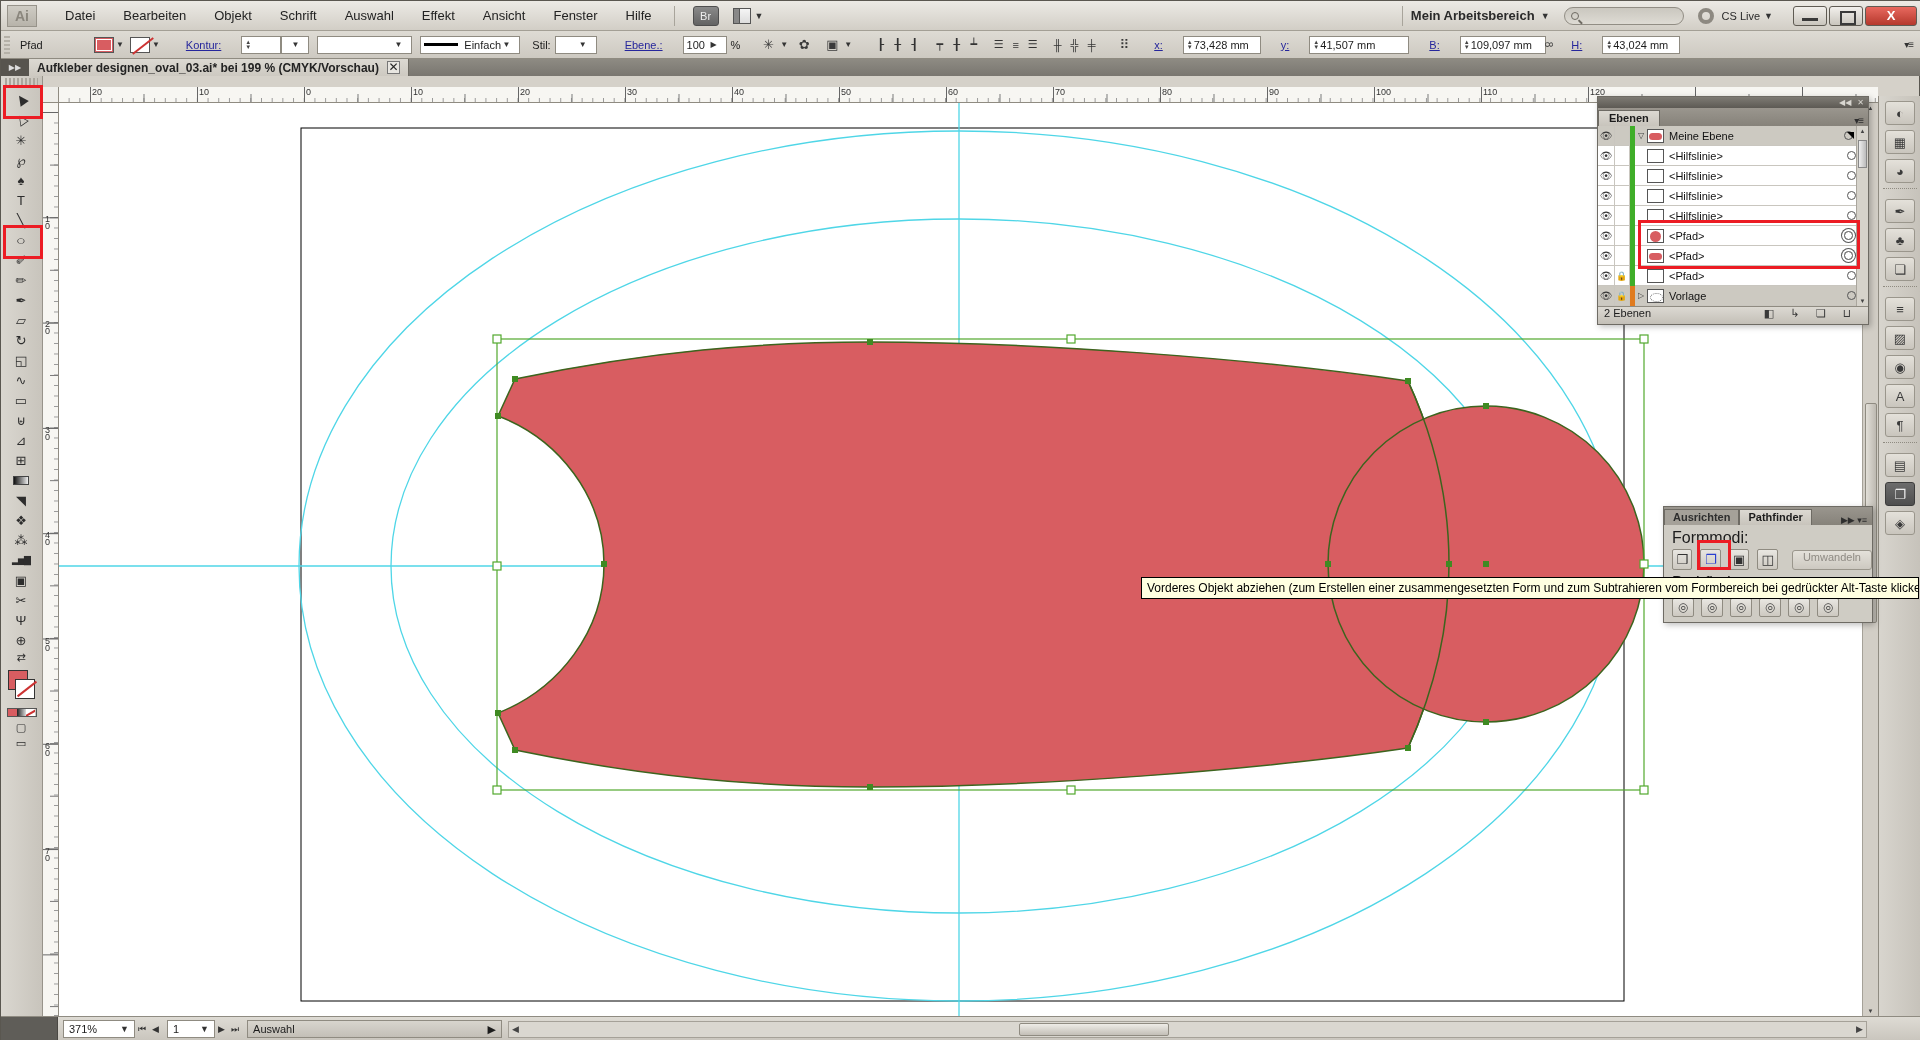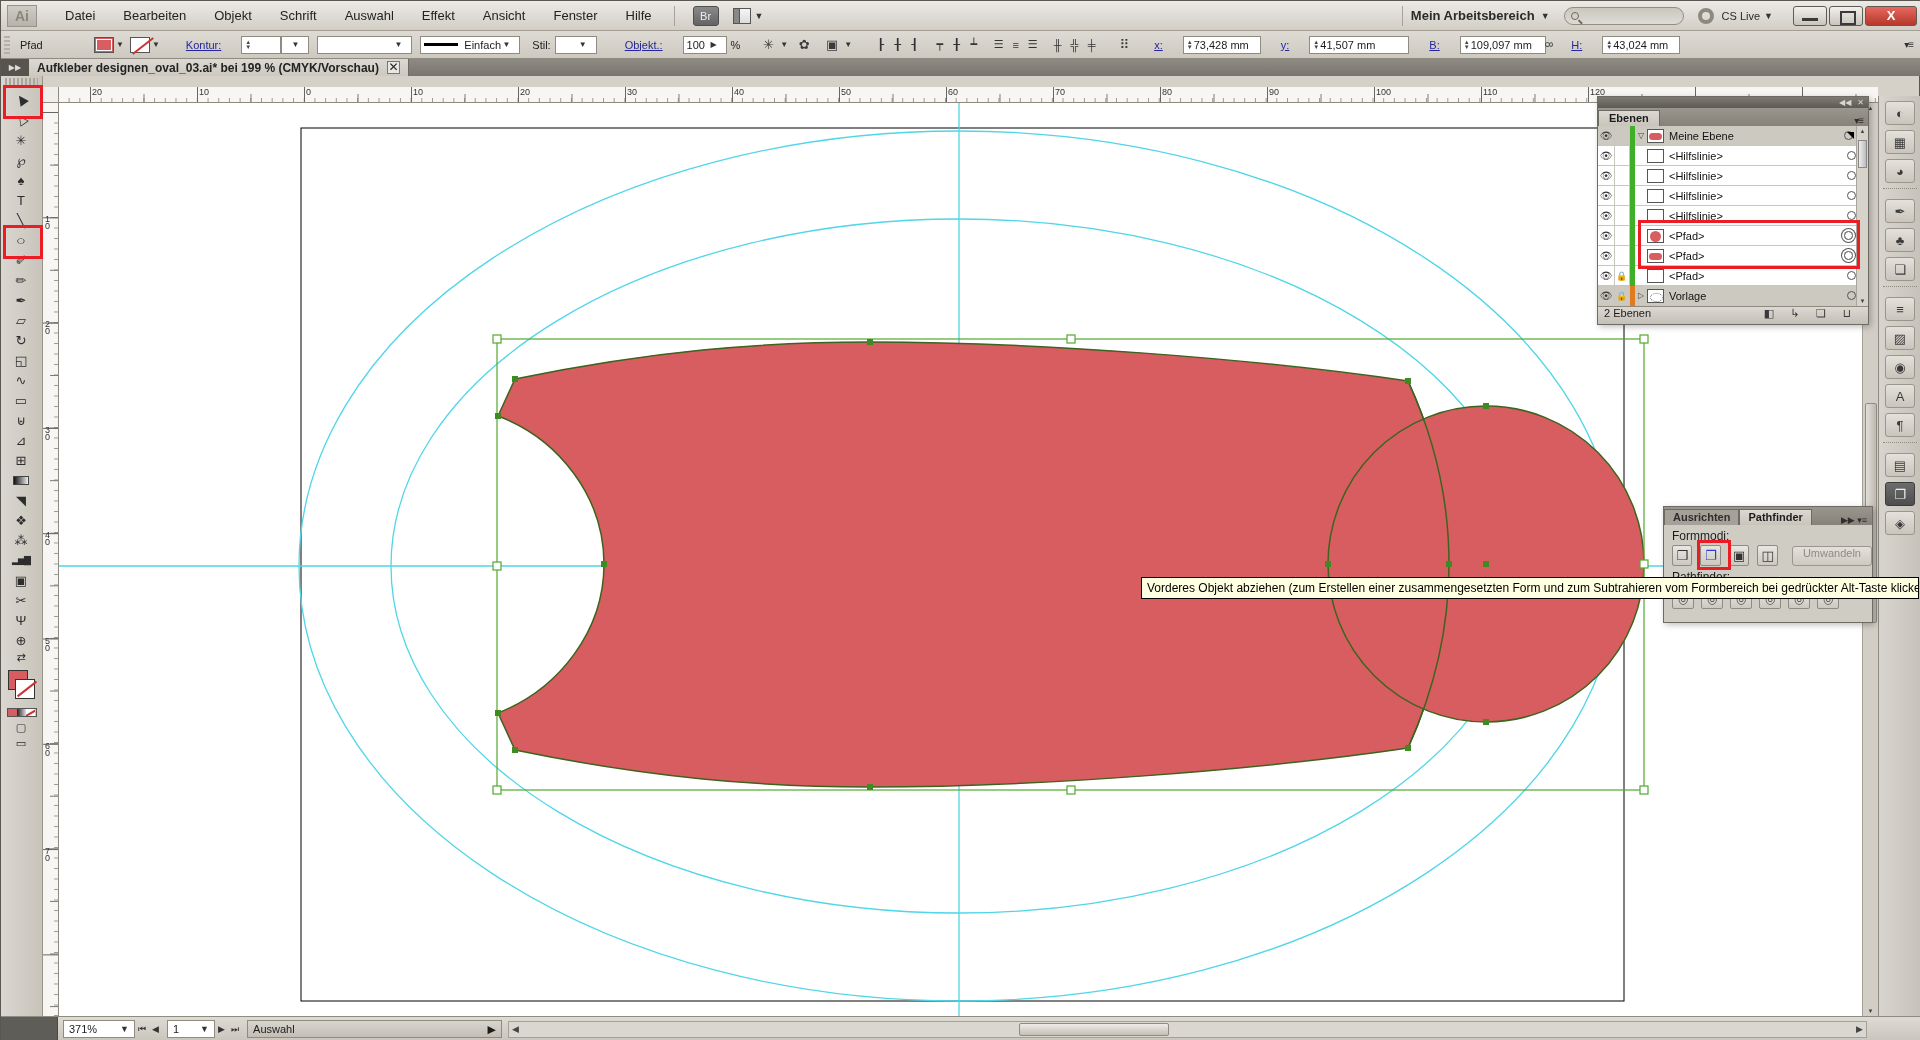--- a/index.html
+++ b/index.html
@@ -133,21 +133,21 @@
   .dock-ico.pressed{background:linear-gradient(#6c6c6c,#4e4e4e);color:#eee;border-color:#3c3c3c;}
   .dock-sep{height:6px;margin:5px 4px 0;border-top:1px dotted #8f8b81;}
 
   
   #pf{left:1662px;top:505px;width:210px;height:117px;background:#cfccc4;border:1px solid #6e6b64;box-shadow:2px 2px 6px rgba(0,0,0,.25);}
   #pf-tabs{height:18px;background:linear-gradient(#9a968e,#86827a);display:flex;align-items:flex-end;}
   .pf-tab{height:16px;padding:0 8px;font-size:11px;font-weight:bold;line-height:15px;border:1px solid #6e6b64;border-bottom:none;}
   .pf-tab.off{background:#a5a199;color:#2e2e2e;margin-top:37px;}
   .pf-tab.on{background:linear-gradient(#dcd9d2,#c8c4bc);}
   #pf-ctl{margin-left:auto;font-size:9px;color:#2e2e2e;padding-right:5px;}
-  .pf-label{font-size:12px;color:#1c1c1c;margin:4px 0 2px 8px;}
+  .pf-label{font-size:16px;color:#1c1c1c;margin:4px 0 2px 8px;}
   #pf-modes{display:flex;align-items:center;gap:8px;margin-left:8px;}
   .pf-btn{width:24px;height:21px;background:linear-gradient(#e8e6e1,#cdc9c1);border:1px solid #8f8b81;border-radius:2px;font-size:13px;color:#333;display:flex;align-items:center;justify-content:center;}
   .pf-btn.hl{color:#2a3fd0;}
   #umwandeln{margin-left:6px;height:20px;padding:0 10px;font-size:11px;color:#8f8b84;background:linear-gradient(#e4e1da,#cdc9c1);border:1px solid #9a968c;border-radius:3px;}
   #pf-row2{display:flex;gap:7px;margin:6px 0 0 8px;}
   .pf-circ{width:22px;height:19px;background:linear-gradient(#e8e6e1,#cdc9c1);border:1px solid #8f8b81;border-radius:2px;font-size:12px;color:#444;text-align:center;line-height:17px;}
 
   
   .redbox{border:3px solid #ec1c24;background:transparent;z-index:60;}
   #tooltip{left:1140px;top:576px;width:778px;height:22px;background:#ffffe1;border:1px solid #000;z-index:90;display:flex;align-items:center;padding:0 5px;font-size:12px;color:#000;white-space:nowrap;overflow:hidden;}
@@ -231,21 +231,21 @@
       <span style="display:inline-block;width:34px;height:3px;background:#000"></span>
       <span style="margin-left:6px">Einfach</span>
       <span class="dd" style="margin-left:auto">▼</span>
     </div>
     <div class="gap8"></div>
     <span class="cb-label">Stil:</span>
     <div class="cb-box" style="width:42px">
         <span class="dd" style="margin-left:auto">▼</span>
       </div>
     <div class="gap8"></div>
-    <span class="cb-link">Objekt.:</span>
+    <span class="cb-link">Ebene.:</span>
     <div class="cb-box" style="width:44px">
         <span>100</span>
         <span class="dd" style="margin-left:auto">▶</span>
       </div>
     <span class="cb-label">%</span>
     <div class="gap14"></div>
     <span class="cb-ico">✳</span>
       <span class="dd">▼</span>
     <span class="cb-ico">✿</span>
     <div class="gap8"></div>

